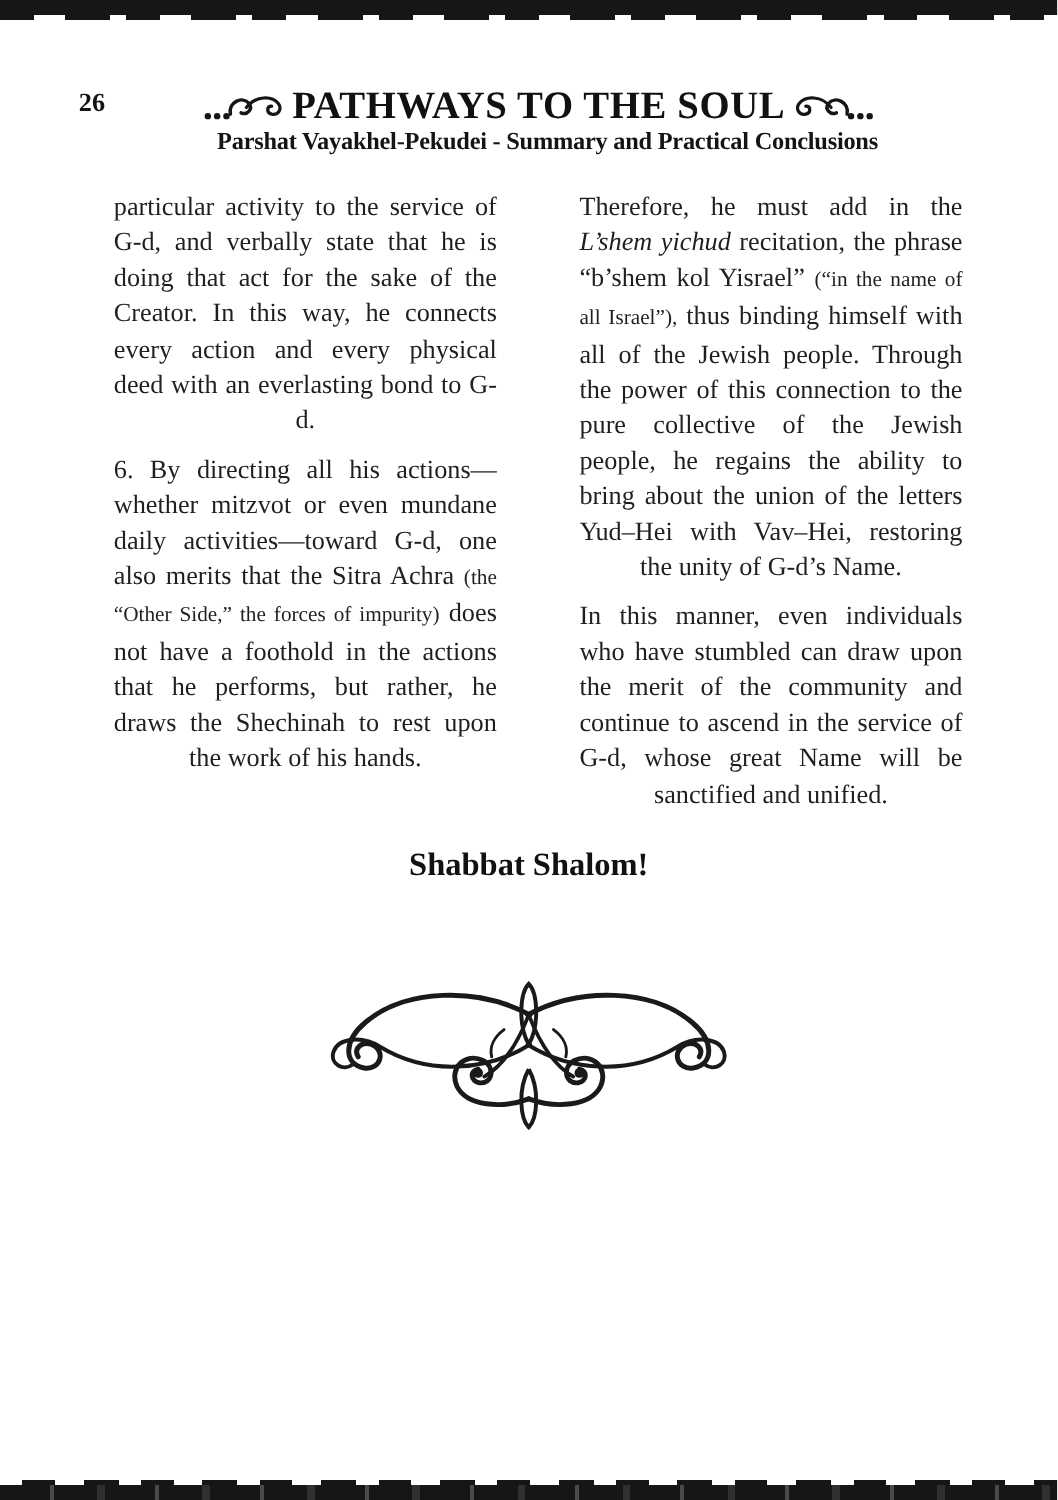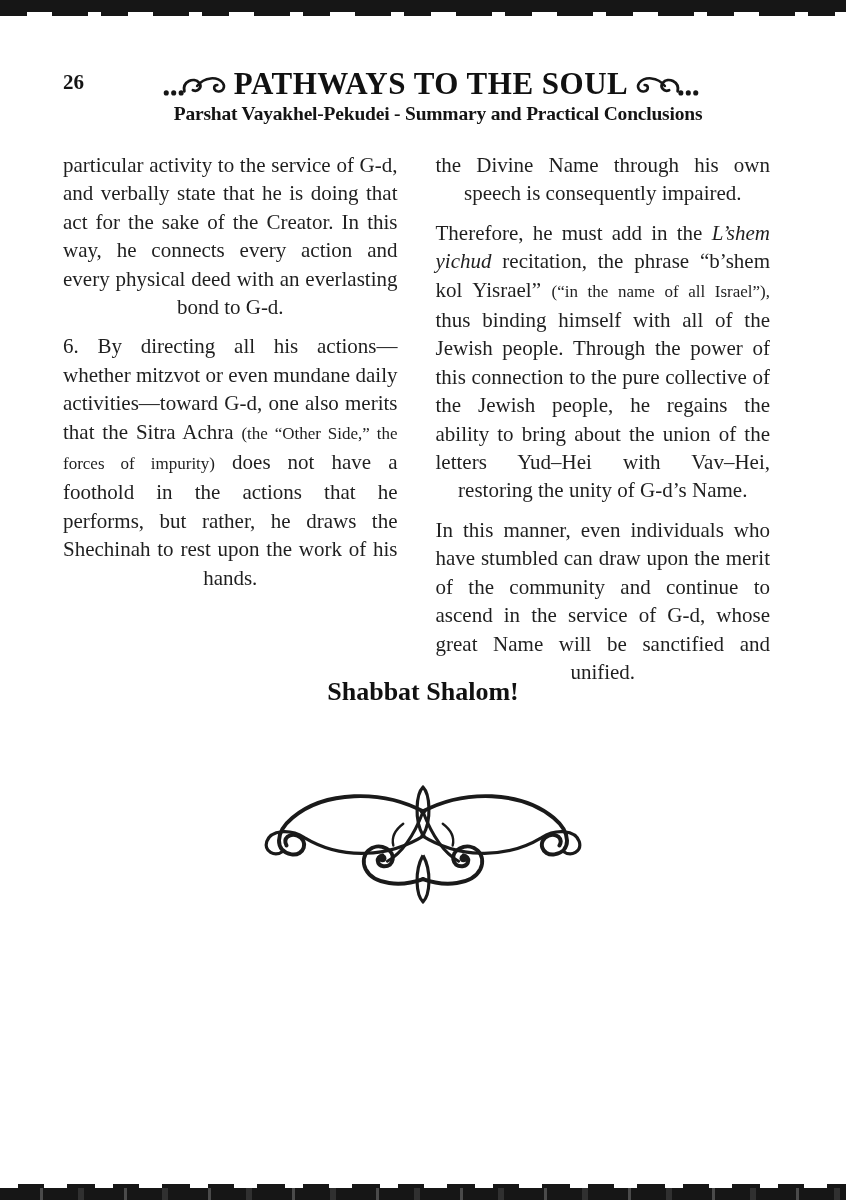--- a/index.html
+++ b/index.html
@@ -47,21 +47,21 @@
   .body-columns {
     position:absolute; top:151px; left:63px; width:707px;
     display:flex; gap:38px;
     font-size:21px; line-height:28.4px;
   }
   .col { flex:1 1 0; min-width:0; }
   .col p {
     margin:0 0 11px 0;
     text-align:justify;
   }
-  .col p.center-last { text-align-last:center; }
+  .col p.center-last { text-align-last:center;margin-left:28px; }
   .col p.justify-last { text-align-last:justify; }
   .seg-normal {}
   .seg-italic { font-style:italic; }
   .seg-small { font-size:17px; }
 
   .closing {
     position:absolute; top:677px; left:0; right:0;
     text-align:center; font-size:26px; font-weight:bold; color:#111;
   }
   .flourish-wrap {
@@ -100,21 +100,20 @@
   </div>
 
   <div class="subtitle">Parshat Vayakhel-Pekudei - Summary and Practical Conclusions</div>
 
   <div class="body-columns">
     <div class="col">
       <p class="center-last"><span class="seg-normal">particular activity to the service of G-d, and verbally state that he is doing that act for the sake of the Creator. In this way, he connects every action and every physical deed with an everlasting bond to G-d.</span></p>
       <p class="center-last"><span class="seg-normal">6. By directing all his actions—whether mitzvot or even mundane daily activities—toward G-d, one also merits that the Sitra Achra </span><span class="seg-small">(the “Other Side,” the forces of impurity)</span><span class="seg-normal"> does not have a foothold in the actions that he performs, but rather, he draws the Shechinah to rest upon the work of his hands.</span></p>
     </div>
     <div class="col">
-      <p class="center-last"><span class="seg-normal">the Divine Name through his own speech is consequently impaired.</span></p>
       <p class="center-last"><span class="seg-normal">Therefore, he must add in the </span><span class="seg-italic">L’shem yichud</span><span class="seg-normal"> recitation, the phrase “b’shem kol Yisrael” </span><span class="seg-small">(“in the name of all Israel”),</span><span class="seg-normal"> thus binding himself with all of the Jewish people. Through the power of this connection to the pure collective of the Jewish people, he regains the ability to bring about the union of the letters Yud–Hei with Vav–Hei, restoring the unity of G-d’s Name.</span></p>
       <p class="center-last"><span class="seg-normal">In this manner, even individuals who have stumbled can draw upon the merit of the community and continue to ascend in the service of G-d, whose great Name will be sanctified and unified.</span></p>
     </div>
   </div>
 
   <div class="closing">Shabbat Shalom!</div>
 
   <div class="flourish-wrap">
     <svg width="356" height="123" viewBox="0 0 360 124" fill="none" xmlns="http://www.w3.org/2000/svg">
 

